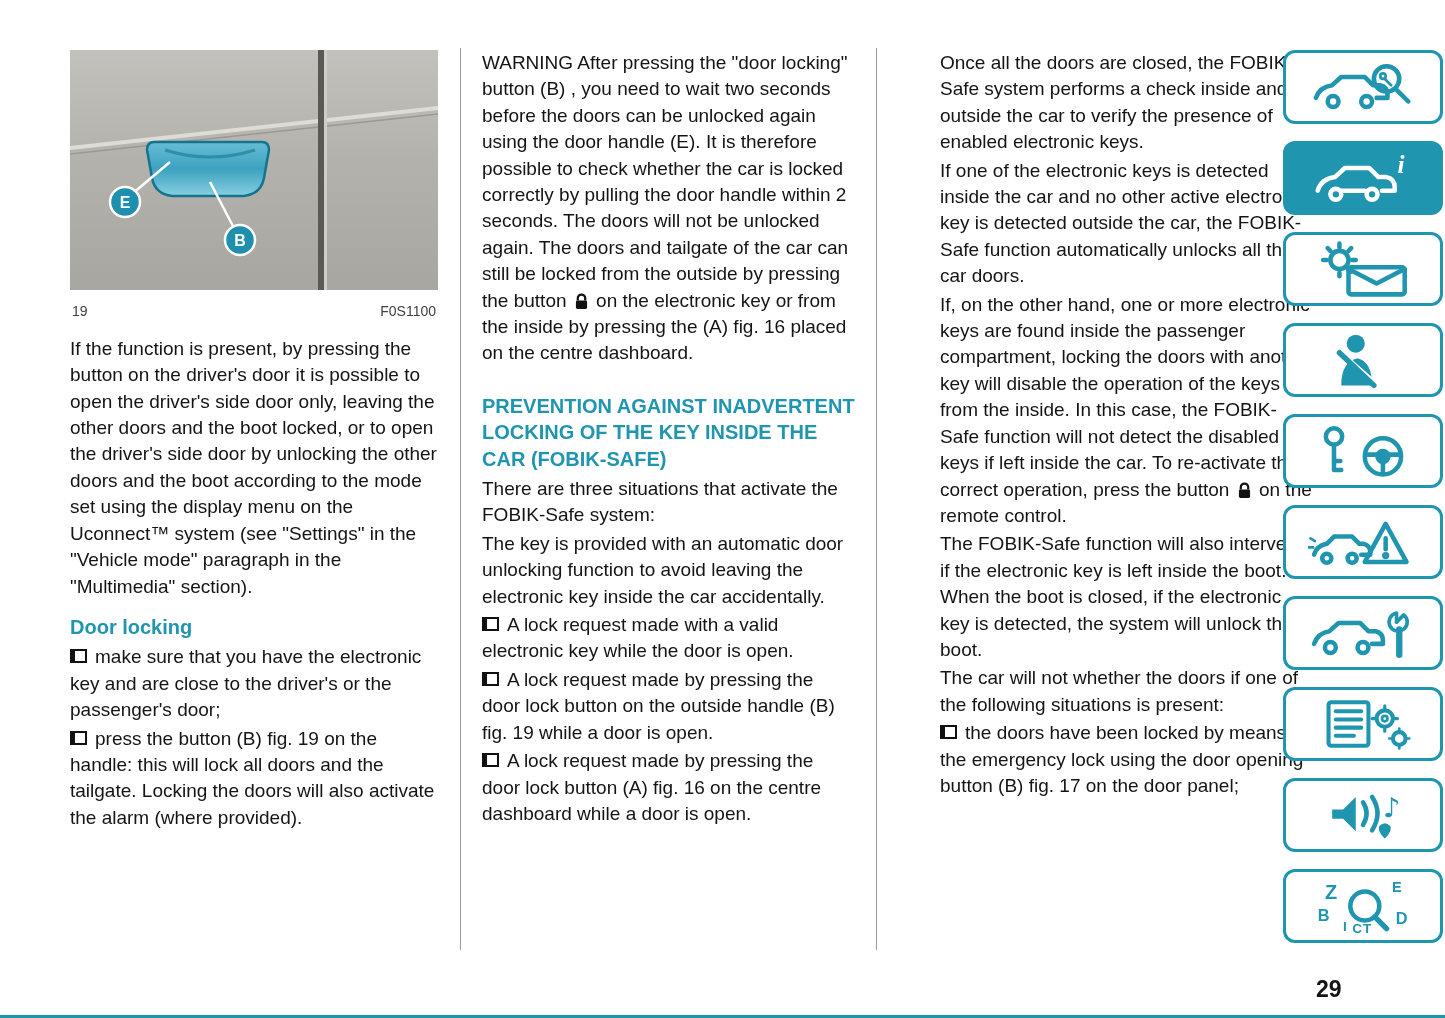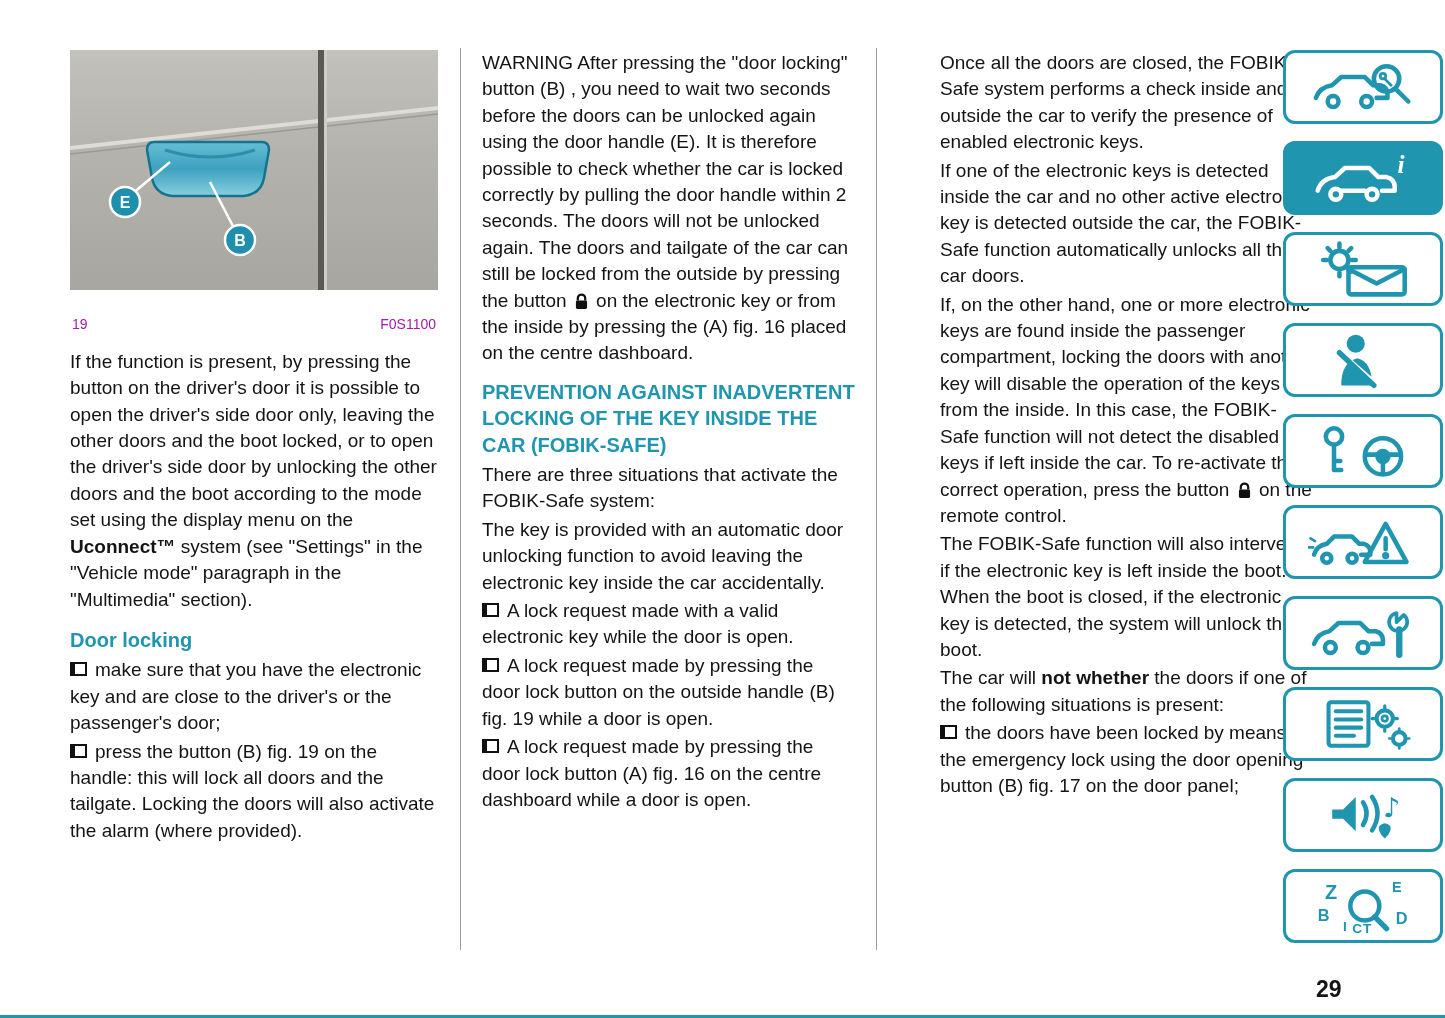--- a/index.html
+++ b/index.html
@@ -6,27 +6,27 @@
   .page{position:relative;width:1445px;height:1018px;background:#fff;
         font-family:"Liberation Sans", sans-serif;color:#141414;overflow:hidden;}
   .col{position:absolute;top:50px;font-size:19px;line-height:1.39;}
   .col1{left:70px;width:368px;}
   .col2{left:482px;width:374px;}
   .col3{left:940px;width:374px;}
   .vline{position:absolute;top:48px;height:902px;width:1px;background:#9a9a9a;}
   .vline.v1{left:460px;} .vline.v2{left:876px;}
   .para{margin:0 0 2px 0;}
   .h-teal{color:var(--accent);font-weight:bold;font-size:20px;margin:14px 0 4px 0;line-height:1.32;}
-  .h-caps{margin-top:12px;}
-  b{font-weight:bold;}
+  .h-caps{margin-top:26px;}
+  b{font-weight:normal;}
   .sq{display:inline-block;width:10px;height:10px;border:2px solid #111;
       border-left-width:5px;margin-right:8px;position:relative;top:0px;}
   .figure{width:368px;}
   .figcaption{display:flex;justify-content:space-between;font-size:14px;
-      margin:18px 2px 14px 2px;color:#a21caf;}
+      margin:5px 2px 14px 2px;color:#404040;}
   .lock{display:inline-block;vertical-align:-3px;margin:0 3px;}
   
   .sidebar{position:absolute;left:1283px;top:50px;width:160px;}
   .tile{box-sizing:border-box;width:160px;height:74px;margin-bottom:17px;
         border:3px solid var(--accent);border-radius:12px;background:#fff;
         display:flex;align-items:center;justify-content:center;}
   .tile.active{background:var(--accent);}
   .pagenum{position:absolute;left:1316px;top:976px;font-size:23px;font-weight:bold;text-align:right;}
   .bottom-rule{position:absolute;left:0;bottom:0;width:1445px;height:3px;background:var(--accent);}
   :root{--accent:#2095b0;}

